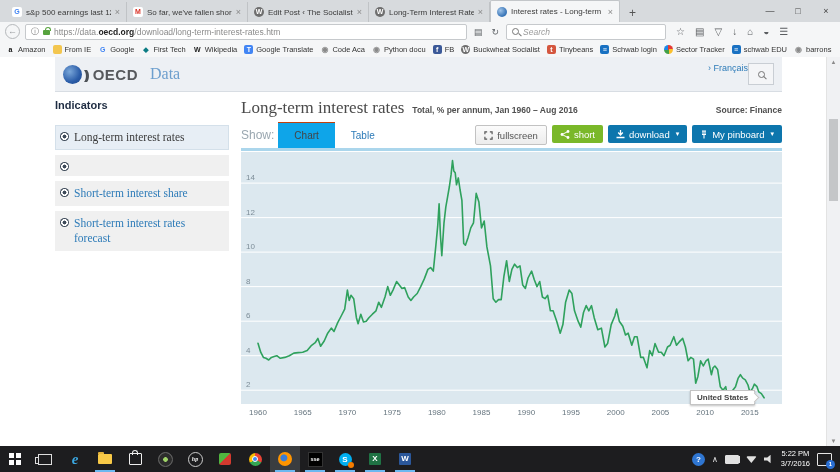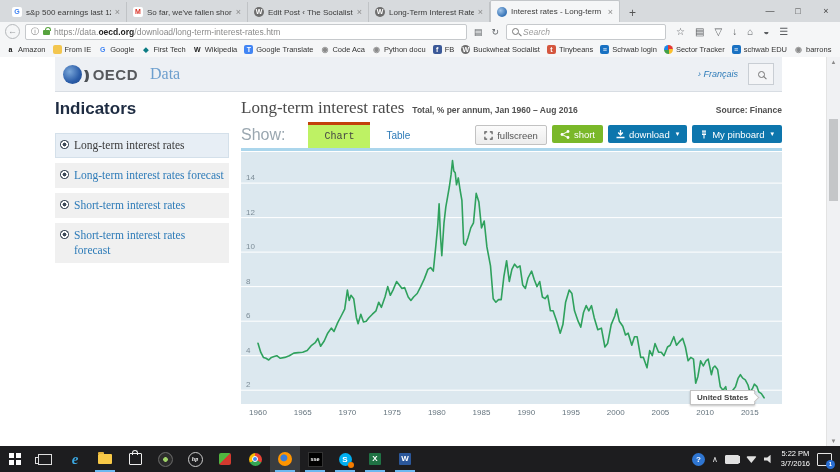--- a/index.html
+++ b/index.html
@@ -43,39 +43,39 @@
   .globe-icon{font-size:8px;line-height:9px;}
   
   .site{position:absolute;top:57px;left:0;right:0;bottom:26px;background:#fff;}
   .pagewrap{position:absolute;left:55px;top:0;width:727px;}
   .oecd-header{height:34px;background:#edf0f4;border-bottom:1px solid #d8dde3;display:flex;align-items:center;padding:0 8px 0 8px;}
   .logo{display:flex;align-items:center;gap:2px;}
   .globe{width:19px;height:19px;border-radius:50%;background:radial-gradient(circle at 35% 35%,#7aa7d9,#2a5ca8 60%,#1d4585);}
   .arcs{color:#4b4f54;font-weight:bold;font-size:13px;letter-spacing:-3px;margin-right:4px;}
   .loecd{font-size:15px;font-weight:bold;color:#57595c;letter-spacing:.5px;}
   .ldata{font-family:"Liberation Serif",serif;font-size:16px;color:#6d9fce;margin-left:10px;}
-  .hright{margin-left:auto;display:flex;align-items:center;gap:10px;font-style:italic;}
+  .hright{margin-left:auto;display:flex;}
   .fr{color:#2d7bb8;font-size:9px;}
   .hsearch{width:128px;height:18px;line-height:18px;border:1px solid #c9ced4;background:#fff;font-size:10px;color:#8a8f94;padding:0 7px;}
   .hbtn{width:24px;height:20px;border:1px solid #c9ced4;background:#f4f5f7;display:flex;align-items:center;justify-content:center;}
   .content{display:flex;padding-top:4px;}
   .sidebar{width:174px;flex:none;}
-  .sb-head{font-size:17px;font-weight:bold;color:#1e2c42;margin:3px 0 14px;}
+  .sb-head{font-size:11px;font-weight:bold;color:#1e2c42;margin:3px 0 14px;}
   .sb-item{background:#f0f0f0;margin-bottom:5px;padding:5px 5px;font-family:"Liberation Serif",serif;font-size:11.5px;color:#2d7bb8;display:flex;gap:5px;line-height:1.3;}
   .sb-item.sel{background:#e7eef5;border:1px solid #d4e0ea;color:#3a3a3a;padding:4px 4px;}
   .sb-ico{width:9px;height:9px;flex:none;margin-top:2px;border-radius:50%;background:radial-gradient(circle,#3e4a59 28%,#fff 34% 52%,#3e4a59 58%);}
   .main{width:541px;margin-left:12px;position:relative;}
   .title-row{display:flex;align-items:baseline;margin-top:2px;}
   .main h1{margin:0;font-family:"Liberation Serif",serif;font-weight:normal;font-size:17px;color:#4a4a4a;}
   .subtitle{font-size:8.5px;font-weight:bold;color:#4f4f4f;margin-left:8px;}
   .source{margin-left:auto;font-size:8.5px;font-weight:bold;color:#4f4f4f;}
   .controls-row{display:flex;align-items:stretch;margin-top:4px;border-bottom:3px solid #abd6ec;height:26px;}
-  .show{align-self:center;color:#9aa7b0;font-size:16px;margin-right:23px;}
+  .show{align-self:center;color:#9aa7b0;font-size:12px;margin-right:4px;}
   .ctab{display:flex;align-items:center;padding:0 16px;font-size:10px;color:#2d7bb8;}
-  .ctab.active{background:#bef264;border-top:3px solid #c2410c;color:#444;font-family:Liberation Mono, monospace;}
+  .ctab.active{background:#0ea5e9;border-top:1px solid #c2410c;color:#444;}
   .cbtns{margin-left:auto;display:flex;gap:5px;align-self:center;}
   .btn{height:18px;display:flex;align-items:center;gap:4px;padding:0 8px;font-size:9.5px;border-radius:2px;}
   .btn .ic{flex:none;}
   .btn-fs{background:linear-gradient(#fbfbfb,#ececec);border:1px solid #c2c2c2;color:#555;}
   .btn-share{background:#7ab829;color:#fff;}
   .btn-dl,.btn-pin{background:#0d76ad;color:#fff;}
   .caret{font-size:7px;margin-left:2px;}
   .chart-wrap{position:relative;width:541px;height:268px;margin-top:1px;}
   svg text{font-family:"Liberation Sans",sans-serif;}
   .tooltip{position:absolute;left:449px;top:238px;background:#fff;border:1px solid #c4c4c4;box-shadow:0 1px 2px rgba(0,0,0,.25);font-size:8px;font-weight:bold;color:#444;padding:2px 6px;white-space:nowrap;}
@@ -272,25 +272,24 @@
       <div class="content">
         <div class="sidebar">
           <div class="sb-head">Indicators</div>
           <div id="sbitems">
               <div class="sb-item sel">
                 <span class="sb-ico"></span>
                 <span class="sb-txt">Long-term interest rates</span>
               </div>
               <div class="sb-item">
                 <span class="sb-ico"></span>
-                <span class="sb-txt">Long-term interest rates forecast</span>
               </div>
               <div class="sb-item">
                 <span class="sb-ico"></span>
-                <span class="sb-txt">Short-term interest rates</span>
+                <span class="sb-txt">Short-term interest share</span>
               </div>
               <div class="sb-item">
                 <span class="sb-ico"></span>
                 <span class="sb-txt">Short-term interest rates forecast</span>
               </div>
             </div>
         </div>
         <div class="main">
           <div class="title-row">
             <h1>Long-term interest rates</h1>

